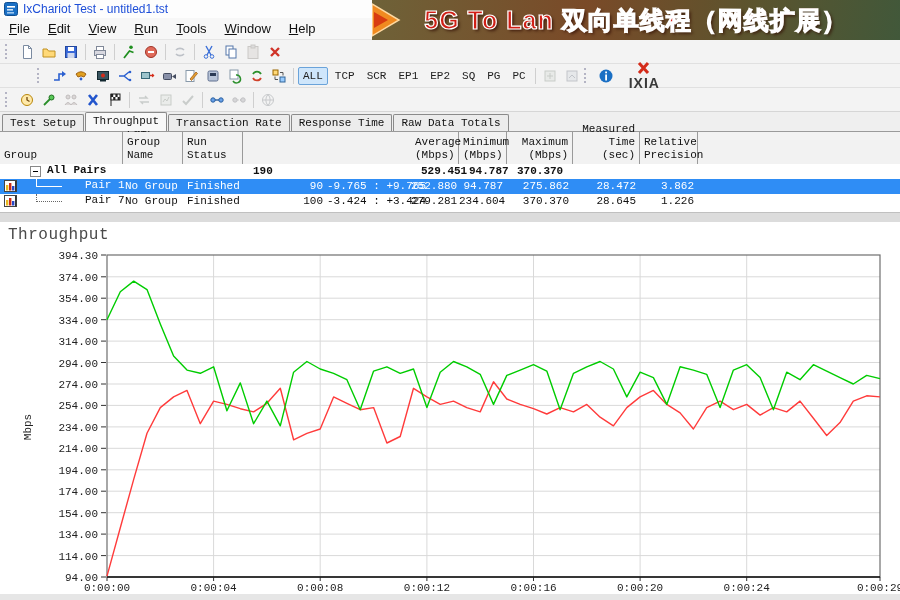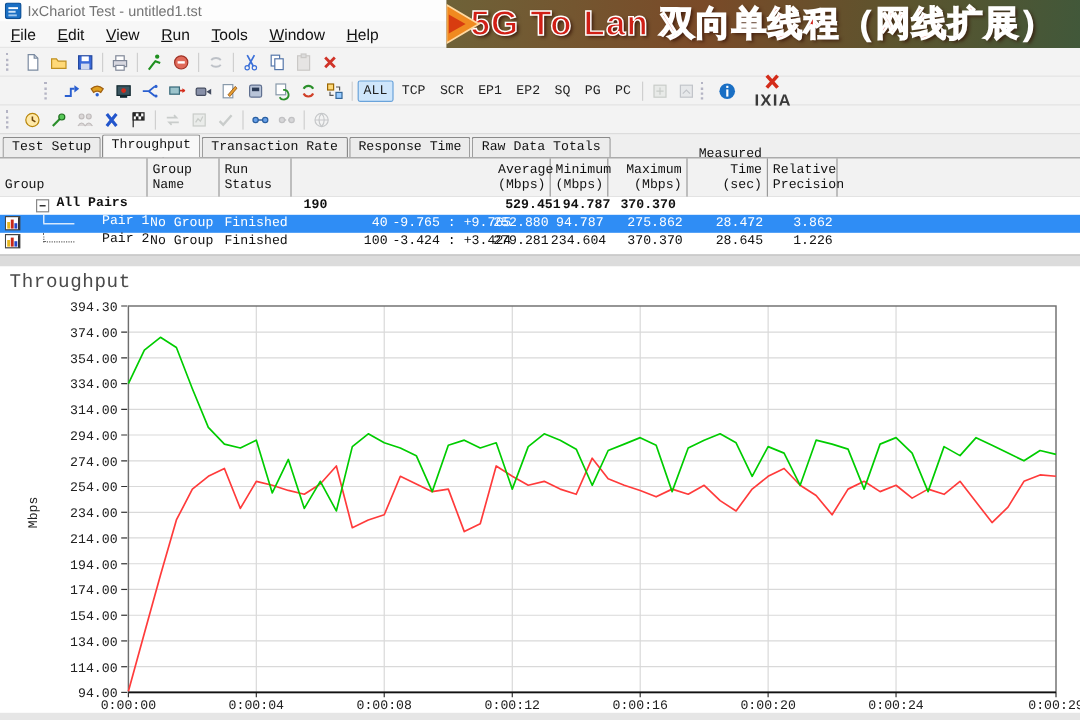--- a/index.html
+++ b/index.html
@@ -1,30 +1,30 @@
 <!DOCTYPE html>
 <html><head>
 <meta charset="utf-8">
 <style>
   html,body{margin:0;padding:0;background:#888;}
   #app{position:relative;width:900px;height:600px;background:#f0f0f0;overflow:hidden;
        font-family:"Liberation Sans",sans-serif;-webkit-font-smoothing:antialiased;}
   
   #titlebar{position:absolute;left:0;top:0;width:900px;height:18px;background:#fdfdfd;
             display:flex;align-items:center;padding-left:4px;box-sizing:border-box;}
-  #titlebar .ttext{font-size:12px;color:#737373;margin-left:5px;}
+  #titlebar .ttext{font-size:12px;color:#1d4ed8;margin-left:5px;}
   #menubar{position:absolute;left:0;top:18px;width:900px;height:22px;background:#f7f7f7;
            display:flex;align-items:center;border-bottom:1px solid #e6e6e6;box-sizing:border-box;}
   .menu-item{font-size:13px;color:#111;padding:2px 9px;cursor:default;}
   .menu-item u{text-decoration:underline;}
   
   #banner{position:absolute;left:372px;top:0;width:528px;height:40px;z-index:6;
           background:linear-gradient(100deg,#6e6238 0%,#7a4a28 40%,#5b542e 72%,#41583a 100%);
           display:flex;align-items:center;justify-content:center;overflow:hidden;}
-  #banner .btext{font-weight:bold;font-size:29px;white-space:nowrap;color:#d01f16;
+  #banner .btext{font-weight:bold;font-size:25px;white-space:nowrap;color:#d01f16;
           letter-spacing:1px;-webkit-text-stroke:1.2px #ffffff;
           text-shadow:2px 2px 3px rgba(50,15,5,.8);}
   #banner svg{position:absolute;left:0;top:0;}
   
   .toolbar{position:absolute;left:0;width:900px;height:24px;background:#f3f3f3;
            display:flex;align-items:center;padding-left:4px;box-sizing:border-box;
            border-bottom:1px solid #e0e0e0;}
   #tb1{top:40px;} #tb2{top:64px;padding-left:36px;} #tb3{top:88px;border-bottom:1px solid #d6d6d6;}
   .grip{width:4px;height:15px;border-left:2px dotted #b4b4c4;margin:0 5px 0 1px;}
   .tbtn{width:22px;height:20px;display:flex;align-items:center;justify-content:center;border-radius:2px;}
@@ -412,38 +412,38 @@
           <rect x="11" y="1" width="1.5" height="10.5" fill="#333"></rect>
           <rect x="2" y="5" width="2.4" height="5.5" fill="#e8b820"></rect>
           <rect x="5" y="3" width="2.4" height="7.5" fill="#c82818"></rect>
           <rect x="8" y="6" width="2.4" height="4.5" fill="#2848c8"></rect>
         </svg>
       <span class="tree1v"></span>
       <span class="tree1"></span>
       <span class="pname">Pair 1</span>
       <span class="cell c2" style="padding-left:2px;">No Group</span>
       <span class="cell c3" style="padding-left:4px;">Finished</span>
-      <span class="cell c4 num">40</span>
+      <span class="cell c4 num">90</span>
       <span class="cell c5 num">-9.765 : +9.765</span>
       <span class="cell c6 num">252.880</span>
       <span class="cell c7 num">94.787</span>
       <span class="cell c8 num">275.862</span>
       <span class="cell c9 num">28.472</span>
       <span class="cell c10 num">3.862</span>
     </div>
     <div class="trow" style="top:30px;">
       <svg class="pair-icon" width="14" height="13">
           <rect x="0.5" y="0.5" width="12" height="11" fill="#fff" stroke="#444"></rect>
           <rect x="11" y="1" width="1.5" height="10.5" fill="#333"></rect>
           <rect x="2" y="5" width="2.4" height="5.5" fill="#e8b820"></rect>
           <rect x="5" y="3" width="2.4" height="7.5" fill="#c82818"></rect>
           <rect x="8" y="6" width="2.4" height="4.5" fill="#2848c8"></rect>
         </svg>
       <span class="tree2"></span>
-      <span class="pname">Pair 2</span>
+      <span class="pname">Pair 7</span>
       <span class="cell c2" style="padding-left:2px;">No Group</span>
       <span class="cell c3" style="padding-left:4px;">Finished</span>
       <span class="cell c4 num">100</span>
       <span class="cell c5 num">-3.424 : +3.424</span>
       <span class="cell c6 num">279.281</span>
       <span class="cell c7 num">234.604</span>
       <span class="cell c8 num">370.370</span>
       <span class="cell c9 num">28.645</span>
       <span class="cell c10 num">1.226</span>
     </div>

